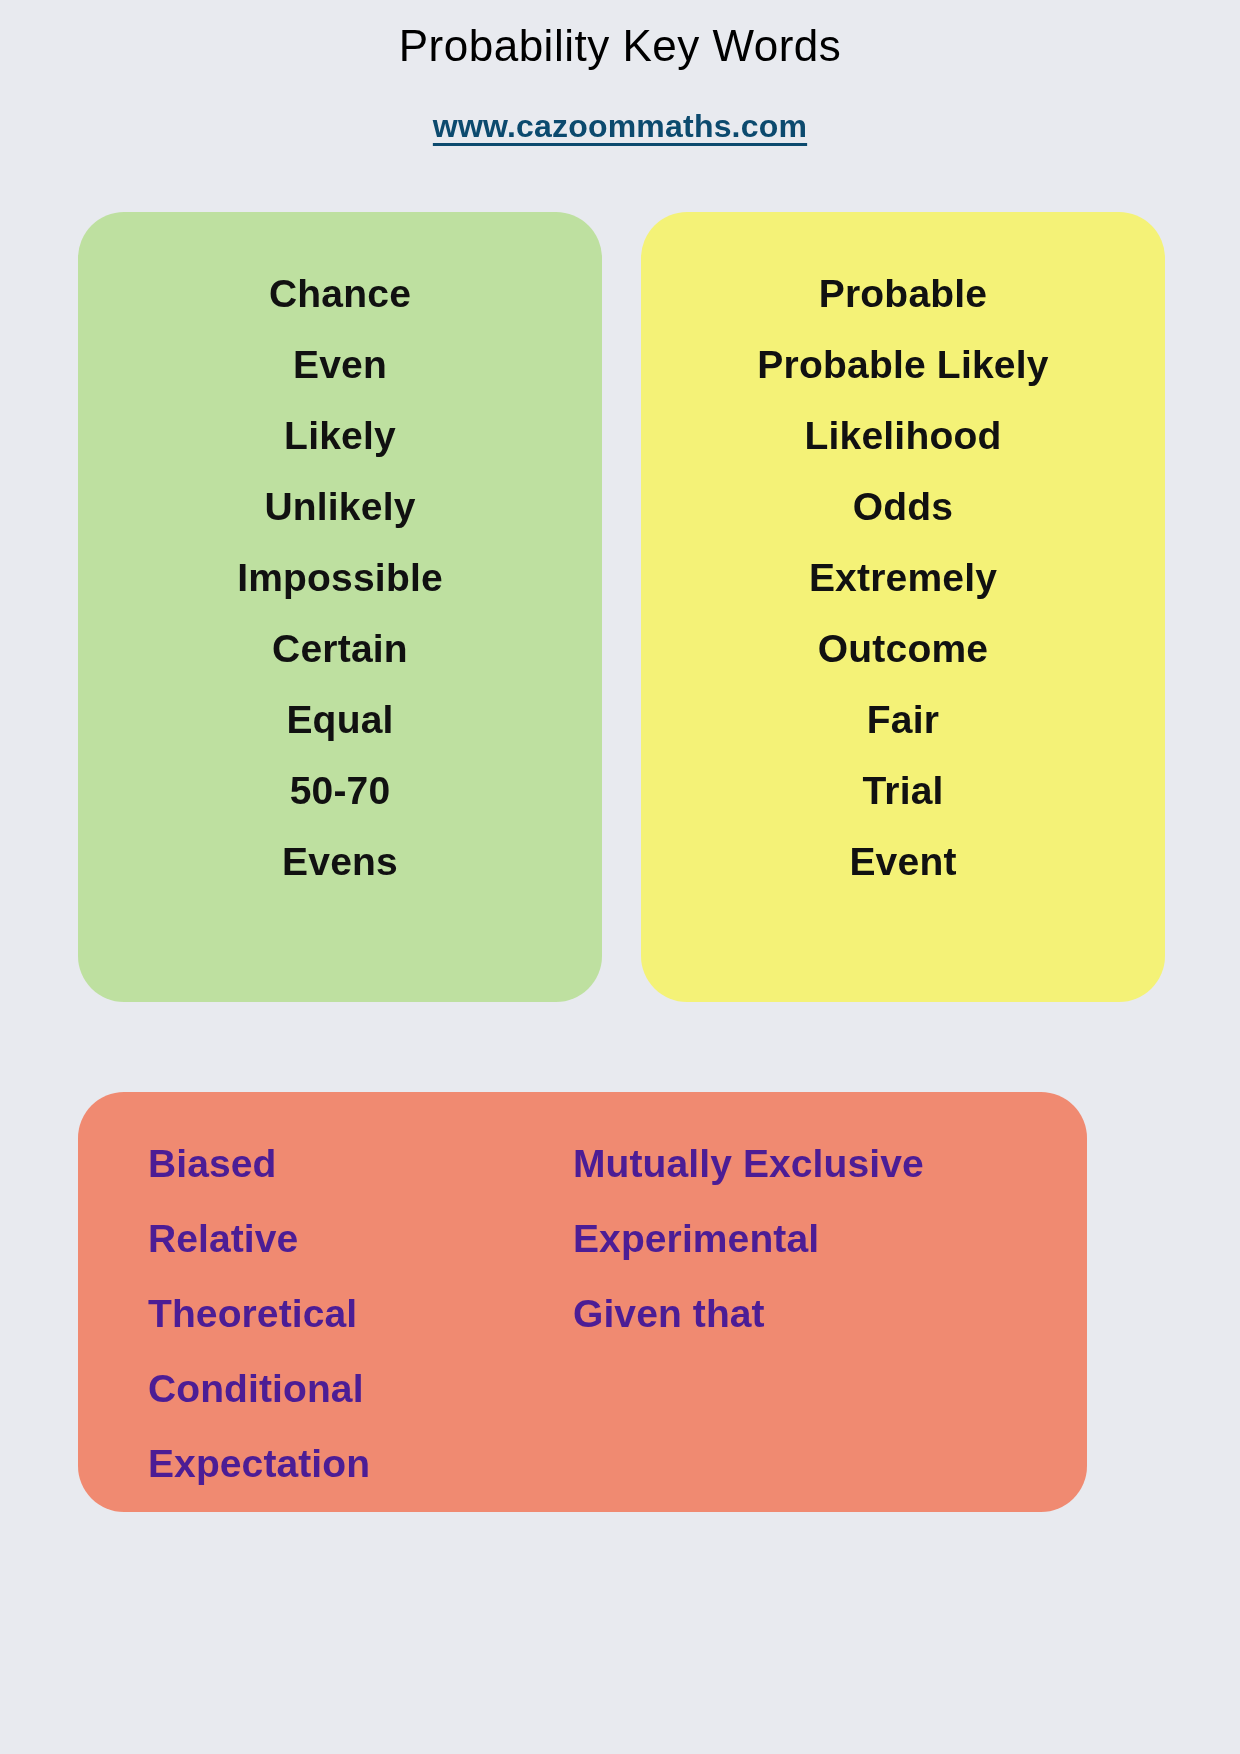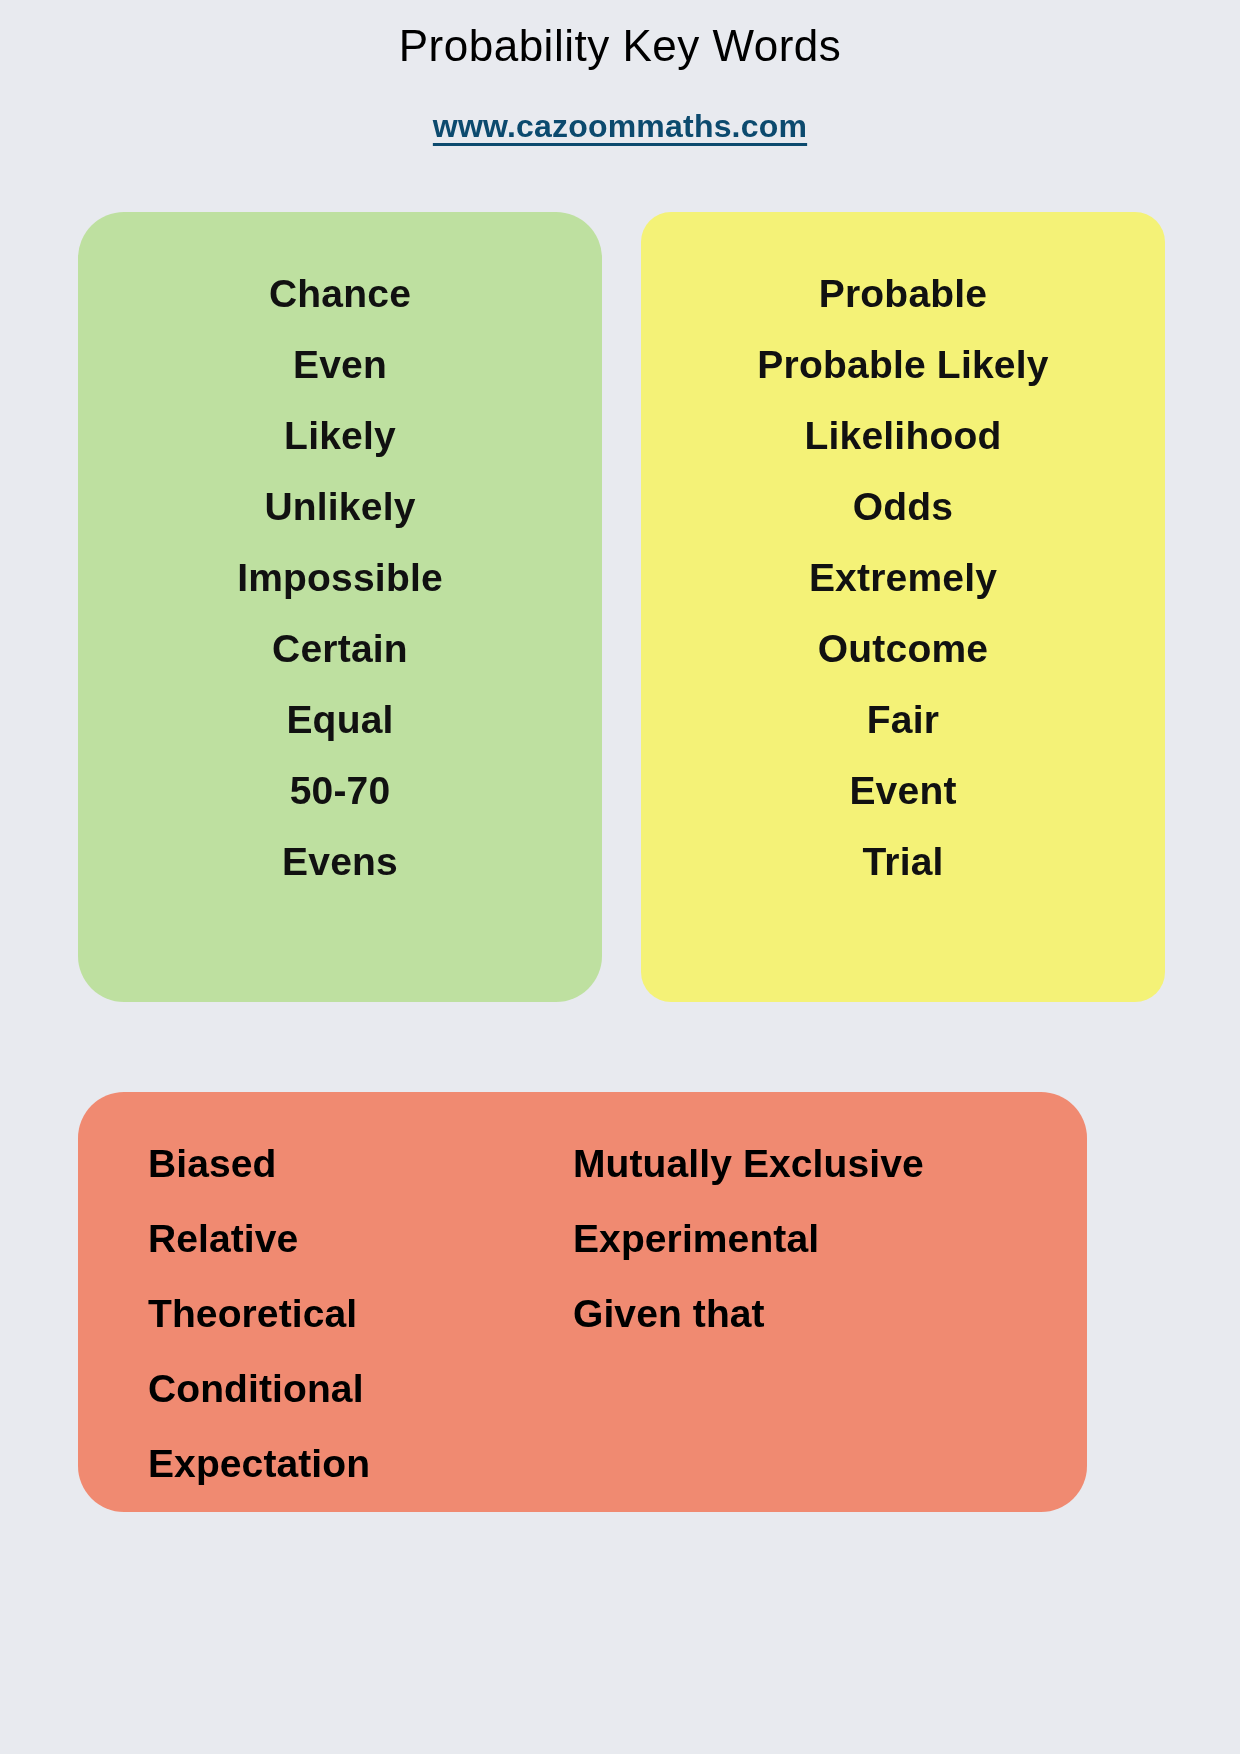--- a/index.html
+++ b/index.html
@@ -60,21 +60,20 @@
     width: 524px;
     height: 790px;
     background: #bee0a0;
   }
   .card-yellow {
     left: 563px;
     top: 0px;
     width: 524px;
     height: 790px;
     background: #f4f277;
-    border-radius: 30px;
   }
   .word-list {
     list-style: none;
     margin: 8px;
     padding: 38px 0 0 0;
     text-align: center;
   }
   .word-list li {
     font-size: 39px;
     font-weight: bold;
@@ -105,21 +104,21 @@
   .orange-col {
     list-style: none;
     margin: 0;
     padding: 0;
   }
   .orange-col.col-left  { width: 425px; }
   .orange-col.col-right { width: 500px; }
   .orange-col li {
     font-size: 39px;
     font-weight: bold;
-    color: #000000;
+    color: #4c1d95;
     line-height: 1.0;
     padding: 18px 0;
     text-align: left;
     letter-spacing: 0.1px;
     white-space: nowrap;
   }
 </style>
 </head>
 <body>
 
@@ -146,22 +145,22 @@
 
   <div class="card card-yellow">
     <ul class="word-list">
       <li>Probable</li>
       <li>Probable Likely</li>
       <li>Likelihood</li>
       <li>Odds</li>
       <li>Extremely</li>
       <li>Outcome</li>
       <li>Fair</li>
+      <li>Trial</li>
       <li>Event</li>
-      <li>Trial</li>
     </ul>
   </div>
 
 </div>
 
 <div class="card-orange">
   <div class="orange-grid">
 
     <ul class="orange-col col-left">
       <li>Biased</li>

